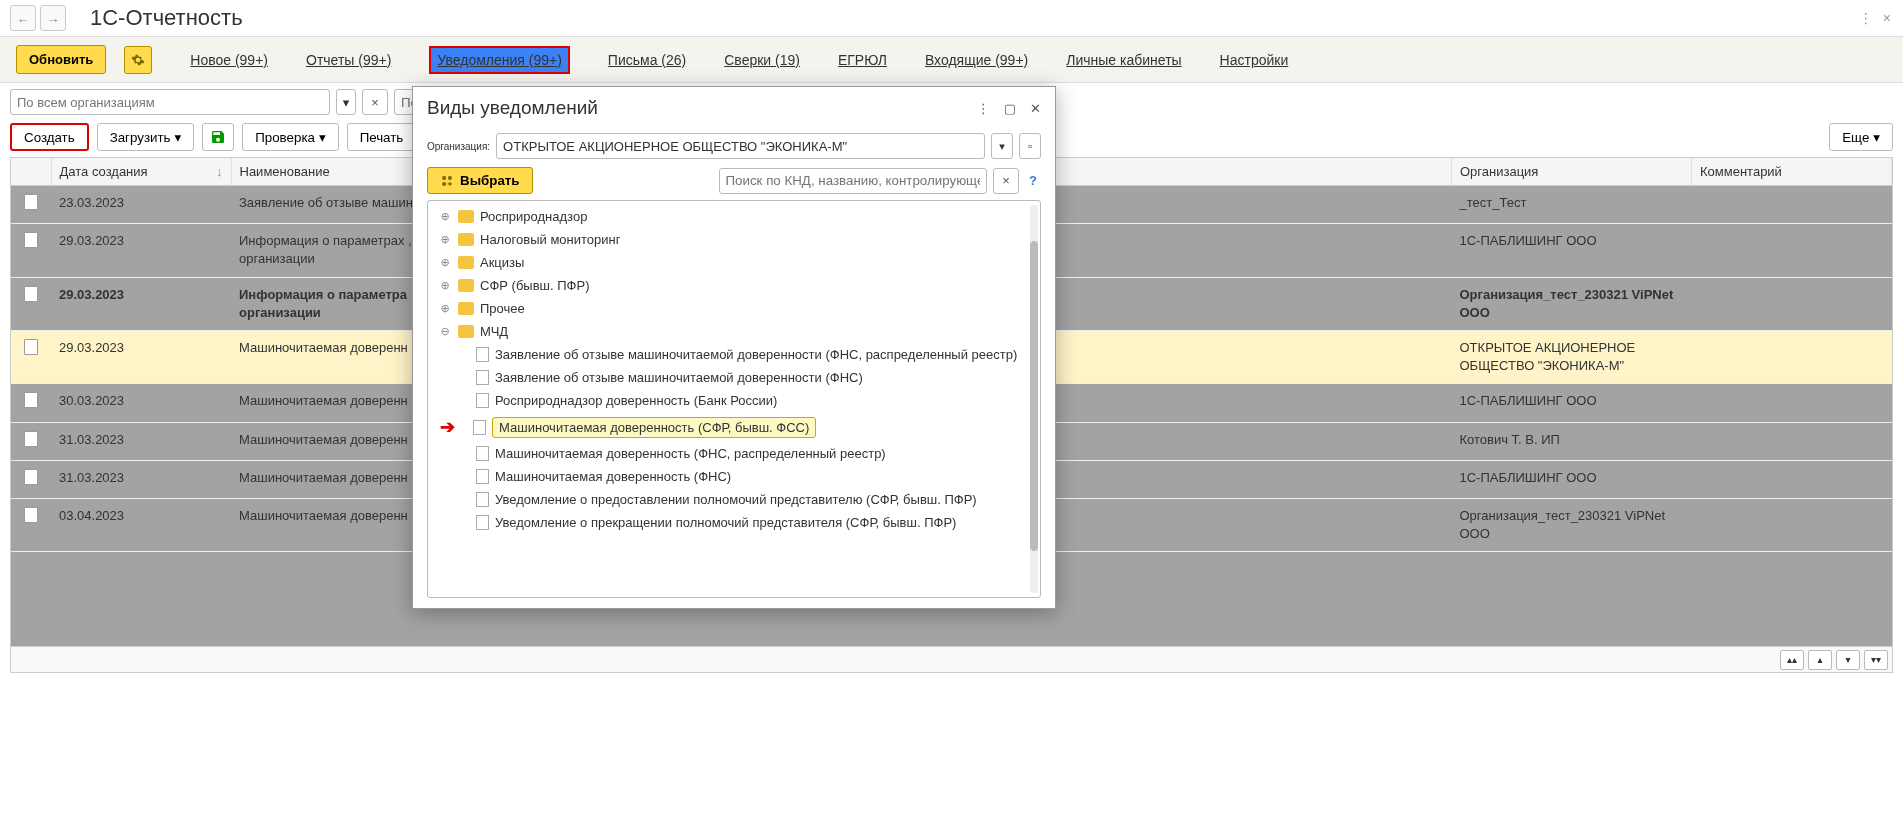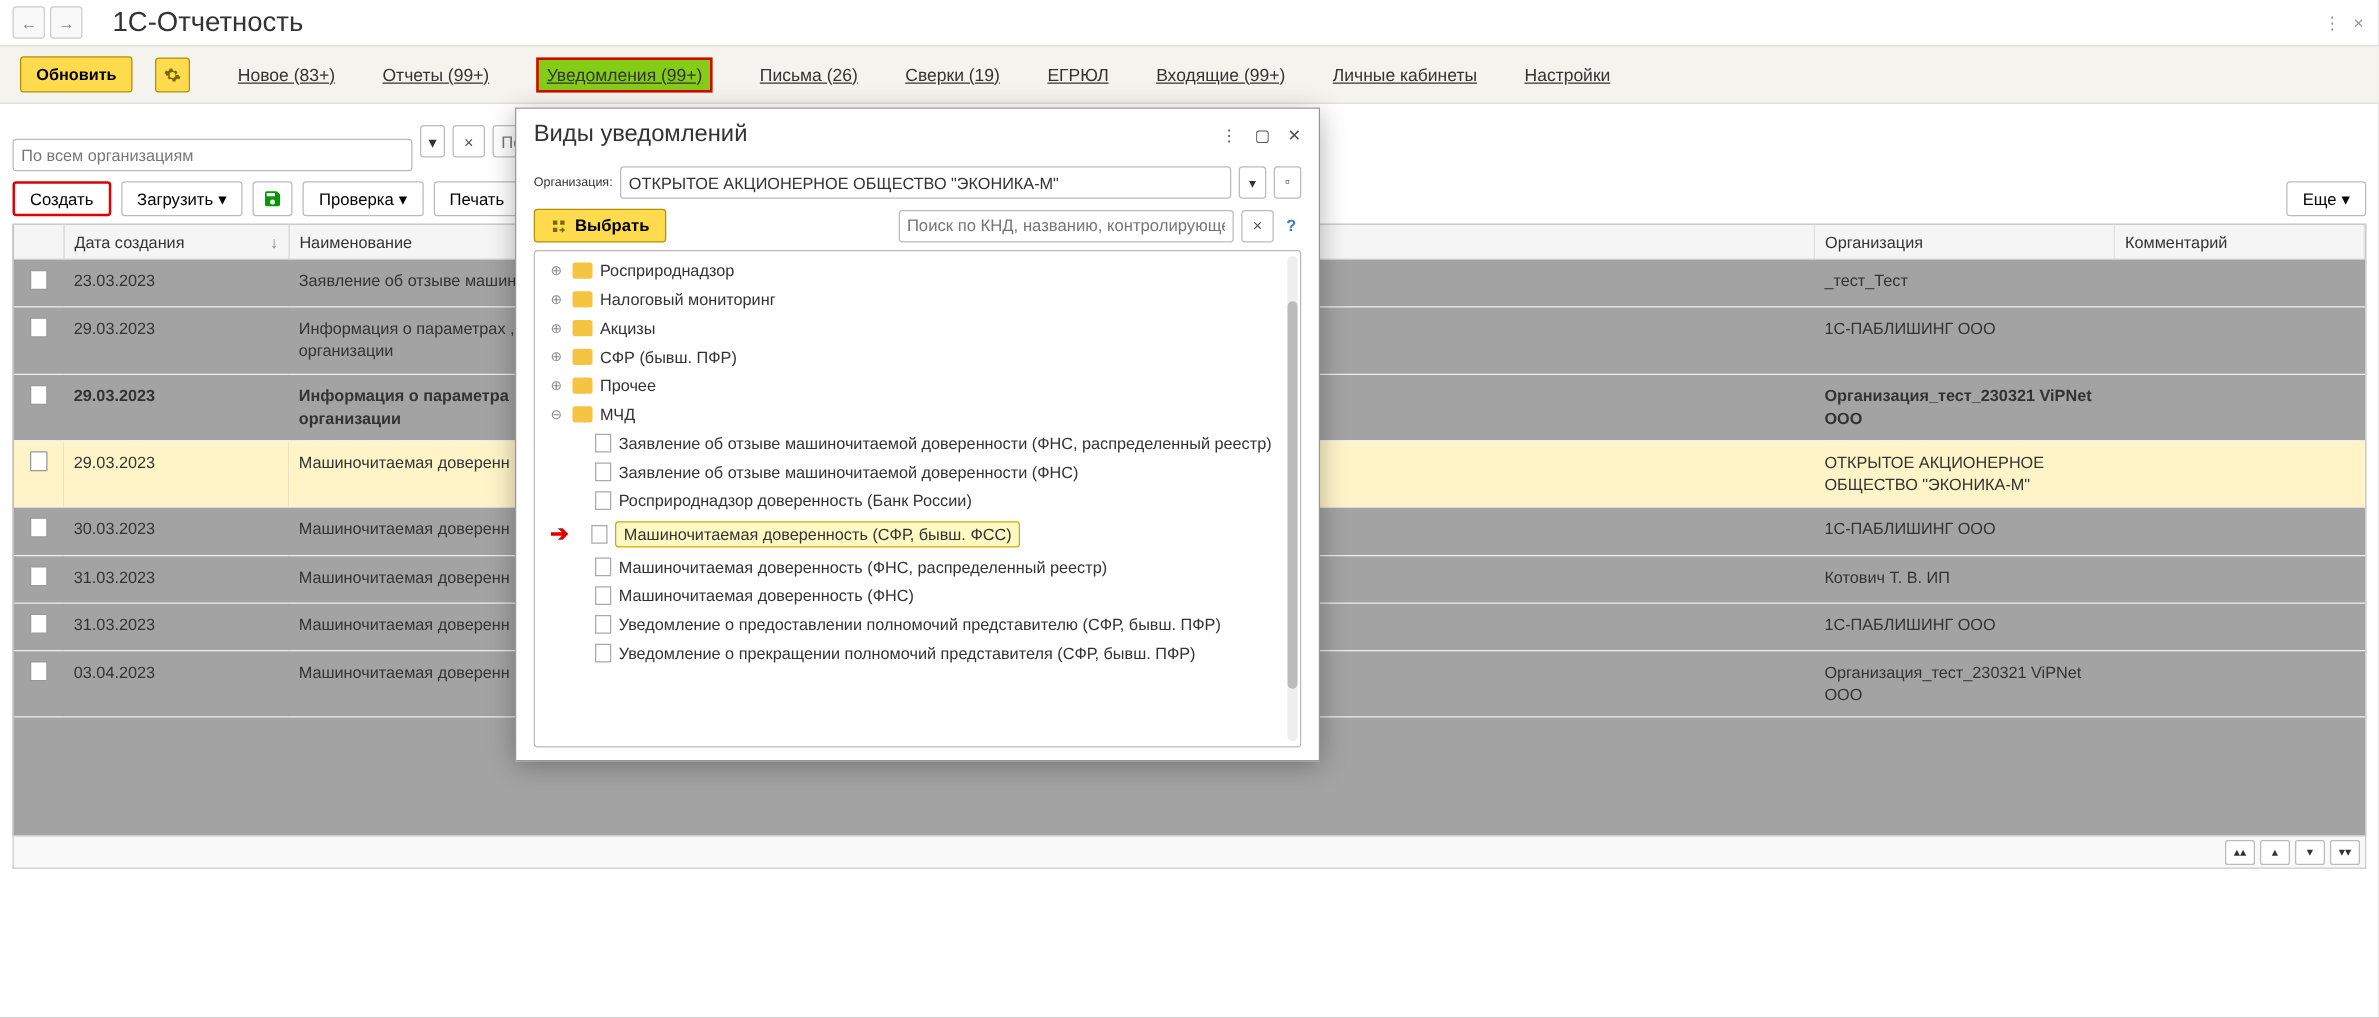--- a/index.html
+++ b/index.html
@@ -9,24 +9,24 @@
 .nav-btns { display: flex; gap: 4px; margin-right: 16px; }
 .nav-btn { width: 26px; height: 26px; border: 1px solid #ccc; border-radius: 3px; background: #f9f9f9; display: flex; align-items: center; justify-content: center; color: #888; cursor: pointer; }
 .app-title { font-size: 22px; font-weight: 400; margin-left: 8px; }
 .titlebar-right { margin-left: auto; display: flex; gap: 6px; color: #999; }
 .titlebar-right span { cursor: pointer; padding: 0 2px; font-size: 14px; }
 
 .main-nav { background: #f4f3ee; border-top: 1px solid #ddd; border-bottom: 1px solid #ddd; padding: 8px 16px; display: flex; align-items: center; gap: 38px; }
 .btn-yellow { background: #ffdb4d; border: 1px solid #b09000; border-radius: 3px; padding: 6px 12px; font-size: 13px; font-weight: bold; cursor: pointer; }
 .btn-gear { background: #ffdb4d; border: 1px solid #b09000; border-radius: 3px; width: 28px; height: 28px; display: flex; align-items: center; justify-content: center; cursor: pointer; margin-left: -20px; }
 .nav-link { color: #333; text-decoration: underline; cursor: pointer; font-size: 14px; }
-.nav-link.highlighted { background: #84cc16; border: 2px solid #d00; padding: 4px 6px; text-decoration: underline; }
+.nav-link.highlighted { background: #3b82f6; border: 2px solid #d00; padding: 4px 6px; text-decoration: underline; }
 
 .filter-bar { padding: 6px 10px; display: flex; gap: 6px; align-items: center; }
-.dropdown-input { border: 1px solid #bbb; border-radius: 3px; height: 26px; display: flex; align-items: center; padding: 0 6px; background: #fff; color: #777; margin-top: 22px; }
+.dropdown-input { border: 1px solid #bbb; border-radius: 3px; height: 26px; display: flex; align-items: center; padding: 0 6px; background: #fff; color: #777; }
 .dropdown-input.wide { width: 320px; }
 .dd-arrow { border: 1px solid #bbb; border-radius: 3px; height: 26px; width: 20px; background: #fff; display: flex; align-items: center; justify-content: center; cursor: pointer; }
 .x-btn { border: 1px solid #bbb; border-radius: 3px; height: 26px; width: 26px; background: #fff; display: flex; align-items: center; justify-content: center; cursor: pointer; color: #555; }
 .search-field { border: 1px solid #bbb; border-radius: 3px; height: 26px; width: 140px; padding: 0 6px; }
 
 .toolbar { padding: 2px 10px 6px 10px; display: flex; gap: 8px; align-items: flex-start; }
 .btn-white { border: 1px solid #bbb; border-radius: 3px; background: #fff; padding: 5px 12px; cursor: pointer; display: flex; align-items: center; gap: 4px; height: 28px; }
 .btn-icon { border: 1px solid #bbb; border-radius: 3px; background: #fff; width: 32px; height: 28px; display: flex; align-items: center; justify-content: center; cursor: pointer; color: #090; }
 .highlight-red { border: 2px solid #d00 !important; }
 .toolbar-right { margin-left: auto; }
@@ -93,21 +93,21 @@
   </div>
 </div>
 
 <div class="main-nav">
   <button class="btn-yellow">Обновить</button>
   <div class="btn-gear">
     <svg width="14" height="14" viewBox="0 0 24 24">
         <path fill="#7a6600" d="M12 8a4 4 0 100 8 4 4 0 000-8zm9 4a7 7 0 01-.1 1.2l2.1 1.6-2 3.4-2.5-1a7 7 0 01-2 1.2l-.4 2.6h-4l-.4-2.6a7 7 0 01-2-1.2l-2.5 1-2-3.4 2.1-1.6A7 7 0 013 12a7 7 0 01.1-1.2L1 9.2l2-3.4 2.5 1a7 7 0 012-1.2L7.9 3h4l.4 2.6a7 7 0 012 1.2l2.5-1 2 3.4-2.1 1.6c.1.4.1.8.1 1.2z"></path>
       </svg>
   </div>
-  <span class="nav-link">Новое (83+)</span>
+  <span class="nav-link">Новое (99+)</span>
   <span class="nav-link">Отчеты (99+)</span>
   <span class="nav-link highlighted">Уведомления (99+)</span>
   <span class="nav-link">Письма (26)</span>
   <span class="nav-link">Сверки (19)</span>
   <span class="nav-link">ЕГРЮЛ</span>
   <span class="nav-link">Входящие (99+)</span>
   <span class="nav-link">Личные кабинеты</span>
   <span class="nav-link">Настройки</span>
 </div>
 

